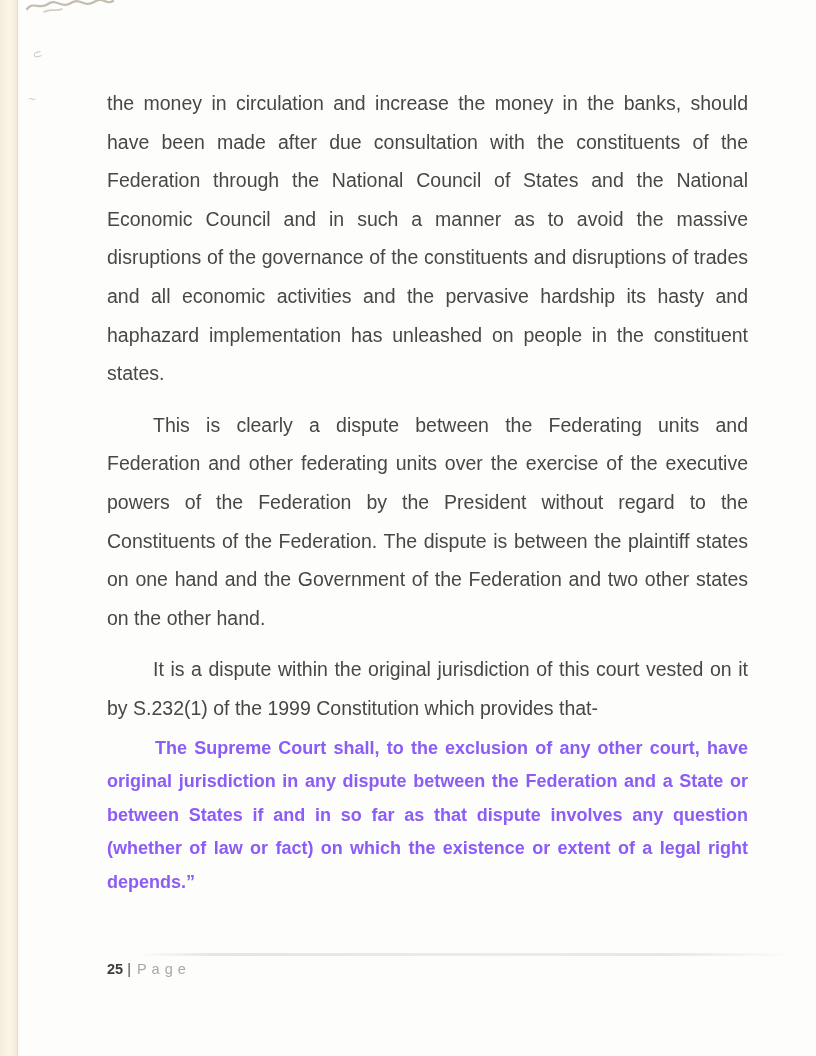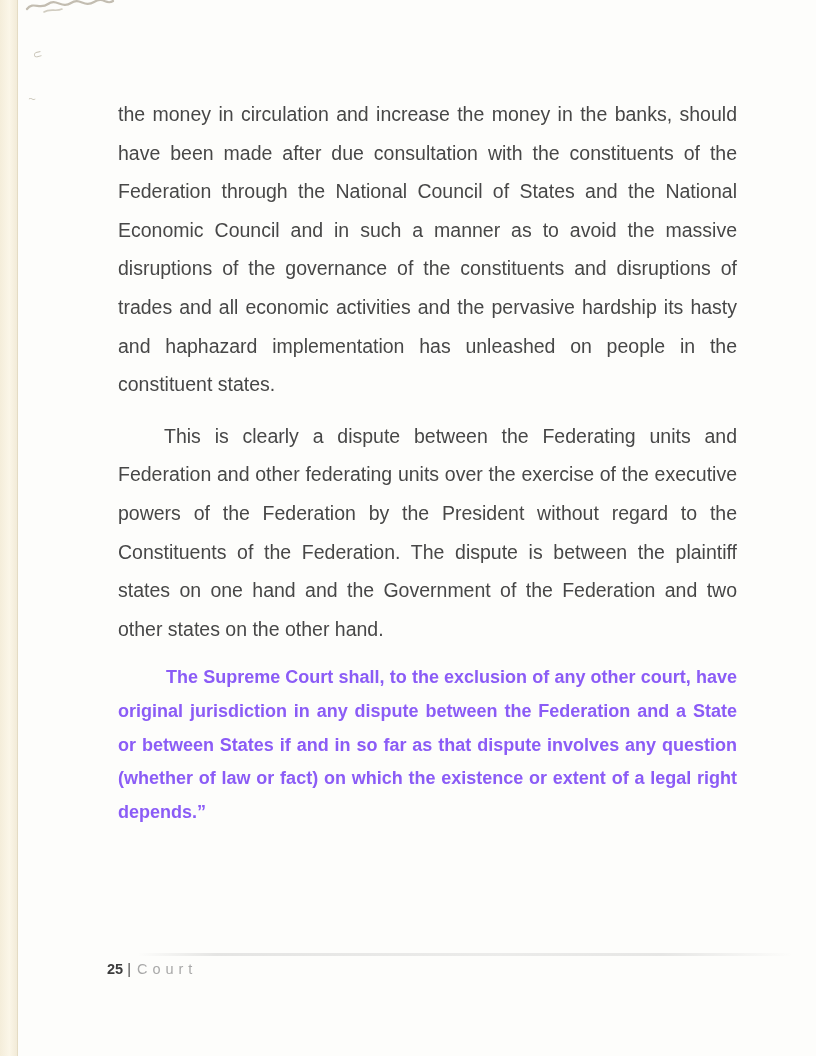--- a/index.html
+++ b/index.html
@@ -42,21 +42,21 @@
   }
   .mark1 { left: 33px; top: 48px; transform: rotate(-15deg); }
   .mark2 { left: 28px; top: 93px; font-size: 10px; color: #ccc8bb; transform: rotate(8deg); }
 
   .content {
     position: absolute;
     left: 107px;
     width: 641px;
     top: 84px;
   }
-  p { margin: 11px; }
+  p { margin: 0; }
   .body-para {
     font-size: 19.5px;
     line-height: 38.6px;
     color: #474747;
     text-align: justify;
     margin-bottom: 13px;
   }
   .indent { text-indent: 46px; }
   .tight { margin-bottom: 4px; }
   .quote-para {
@@ -116,25 +116,26 @@
   </svg>
 
   <span class="margin-mark mark1">⊂</span>
   <span class="margin-mark mark2">∼</span>
 
   <main class="content">
     <p class="body-para">the money in circulation and increase the money in the banks, should have been made after due consultation with the constituents of the Federation through the National Council of States and the National Economic Council and in such a manner as to avoid the massive disruptions of the governance of the constituents and disruptions of trades and all economic activities and the pervasive hardship its hasty and haphazard implementation has unleashed on people in the constituent states.</p>
 
     <p class="body-para indent">This is clearly a dispute between the Federating units and Federation and other federating units over the exercise of the executive powers of the Federation by the President without regard to the Constituents of the Federation. The dispute is between the plaintiff states on one hand and the Government of the Federation and two other states on the other hand.</p>
 
+    <p class="body-para indent tight">It is a dispute within the original jurisdiction of this court vested on it by S.232(1) of the 1999 Constitution which provides that-</p>
 
     <p class="quote-para">The Supreme Court shall, to the exclusion of any other court, have original jurisdiction in any dispute between the Federation and a State or between States if and in so far as that dispute involves any question (whether of law or fact) on which the existence or extent of a legal right depends.”</p>
   </main>
 
   <div class="streak"></div>
 
   <footer class="footer">
     <span class="pg-num">25</span>
     <span class="pg-sep">|</span>
-    <span class="pg-label">Court</span>
+    <span class="pg-label">Page</span>
   </footer>
 
 </div>
 
 </body></html>

